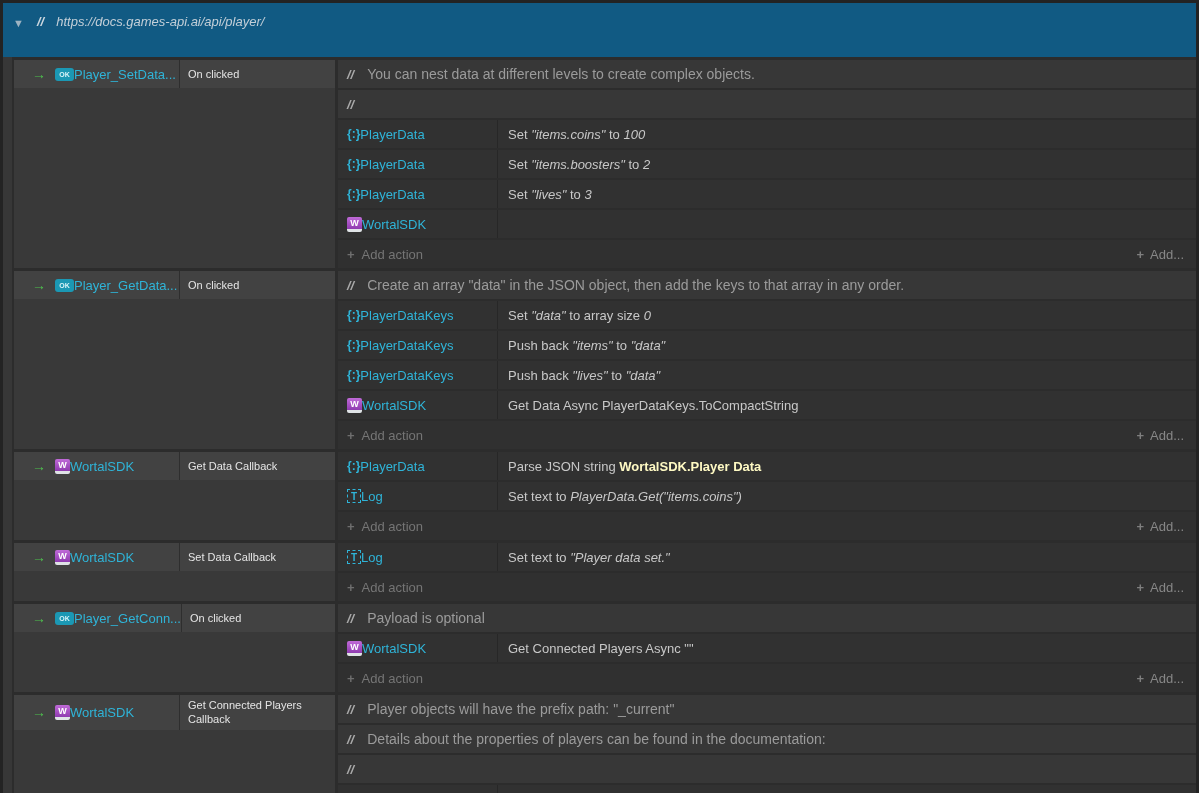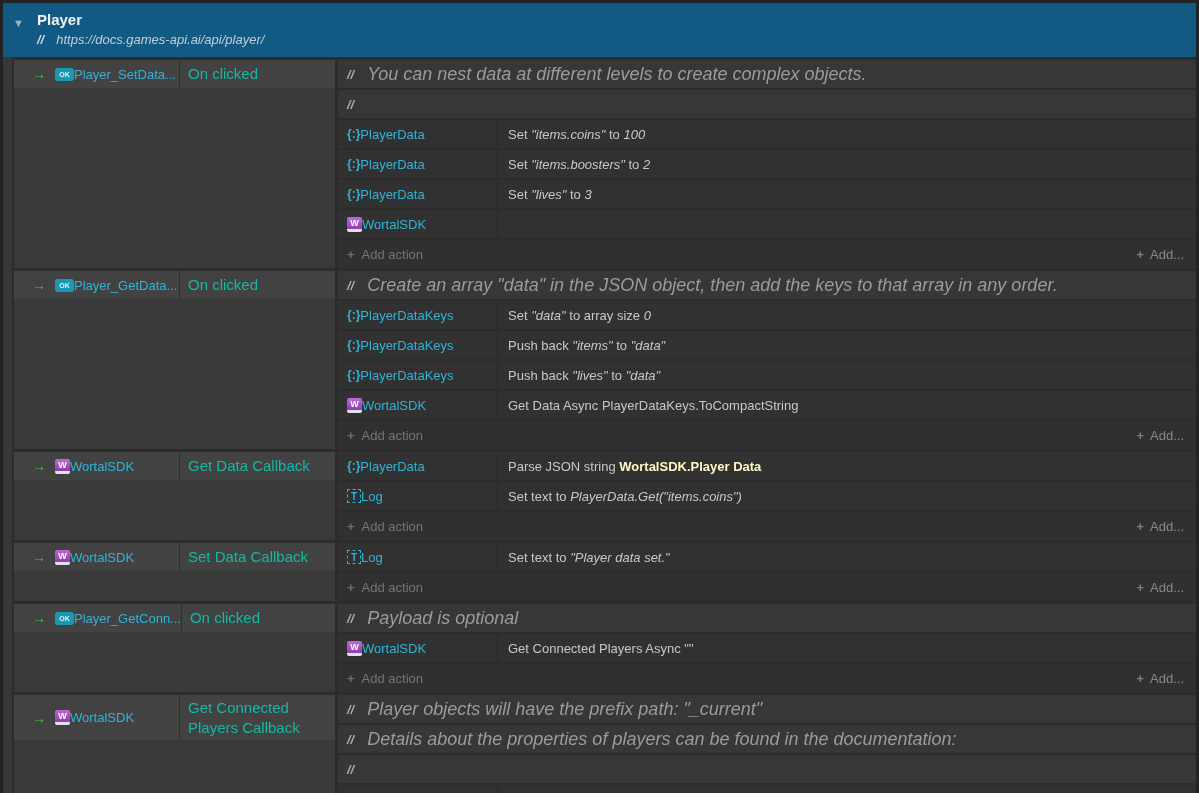--- a/index.html
+++ b/index.html
@@ -33,31 +33,31 @@
   
   .cond{display:flex;flex-direction:column;}
   .cond-head{
     min-height:28px;background:#424242;display:flex;align-items:center;cursor:pointer;
   }
   .cond-left{
     flex:0 0 166px;display:flex;align-items:center;padding-left:18px;
     border-right:1px solid #2e2e2e;align-self:stretch;
   }
   .cond-text{
-    padding:3px 6px 3px 8px;font-size:15px;color:#14b8a6;line-height:1.3;
+    padding:3px 6px 3px 8px;font-size:11px;color:#e5e5e5;line-height:1.3;
   }
   .cond-body{flex:1;background:#393939;}
   
   .rows{display:flex;flex-direction:column;gap:2px;}
   .row{height:28px;display:flex;align-items:center;}
   .row.comment{background:#373737;padding-left:9px;cursor:pointer;}
   .row.action{background:#313131;cursor:pointer;}
   .row.add{background:#303030;padding:0 12px 0 9px;}
   .cmt-prefix{font-style:italic;font-weight:bold;font-size:13px;color:#ababab;}
-  .cmt-text{font-style:italic;font-size:18px;color:#9b9b9b;margin-left:13px;}
+  .cmt-text{font-size:14px;color:#9b9b9b;margin-left:13px;}
   .act-left{
     flex:0 0 160px;display:flex;align-items:center;padding-left:9px;
     border-right:1px solid #272727;align-self:stretch;
   }
   .act-text{padding-left:10px;font-size:13px;color:#c8c8c8;white-space:pre;}
   .act-text .it{font-style:italic;}
   .act-text .bd{font-weight:bold;color:#fef9c3;}
   .obj-name{font-size:13px;color:var(--accent,#2fb4d8);white-space:nowrap;}
   
   .icon-arrow{
@@ -85,21 +85,20 @@
   .add-link .plus{font-weight:bold;margin-right:7px;color:#6e6e6e;}
   .add-more{margin-left:auto;display:flex;align-items:center;color:#878787;font-size:13px;cursor:pointer;}
   .add-more .plus{font-weight:bold;margin-right:6px;color:#7e7e7e;}
 </style>
 </head>
 <body>
 
 <div id="app">
   <div class="grp-header">
     <span class="grp-collapse">▼</span>
-    <div class="grp-title">Player</div>
     <div class="grp-sub">
       <span class="slashes">//</span><span class="url">https://docs.games-api.ai/api/player/</span>
     </div>
   </div>
   <div id="events">
       <div class="event">
         <div class="cond">
           <div class="cond-head">
             <div class="cond-left">
               <span class="icon-arrow">→</span>

